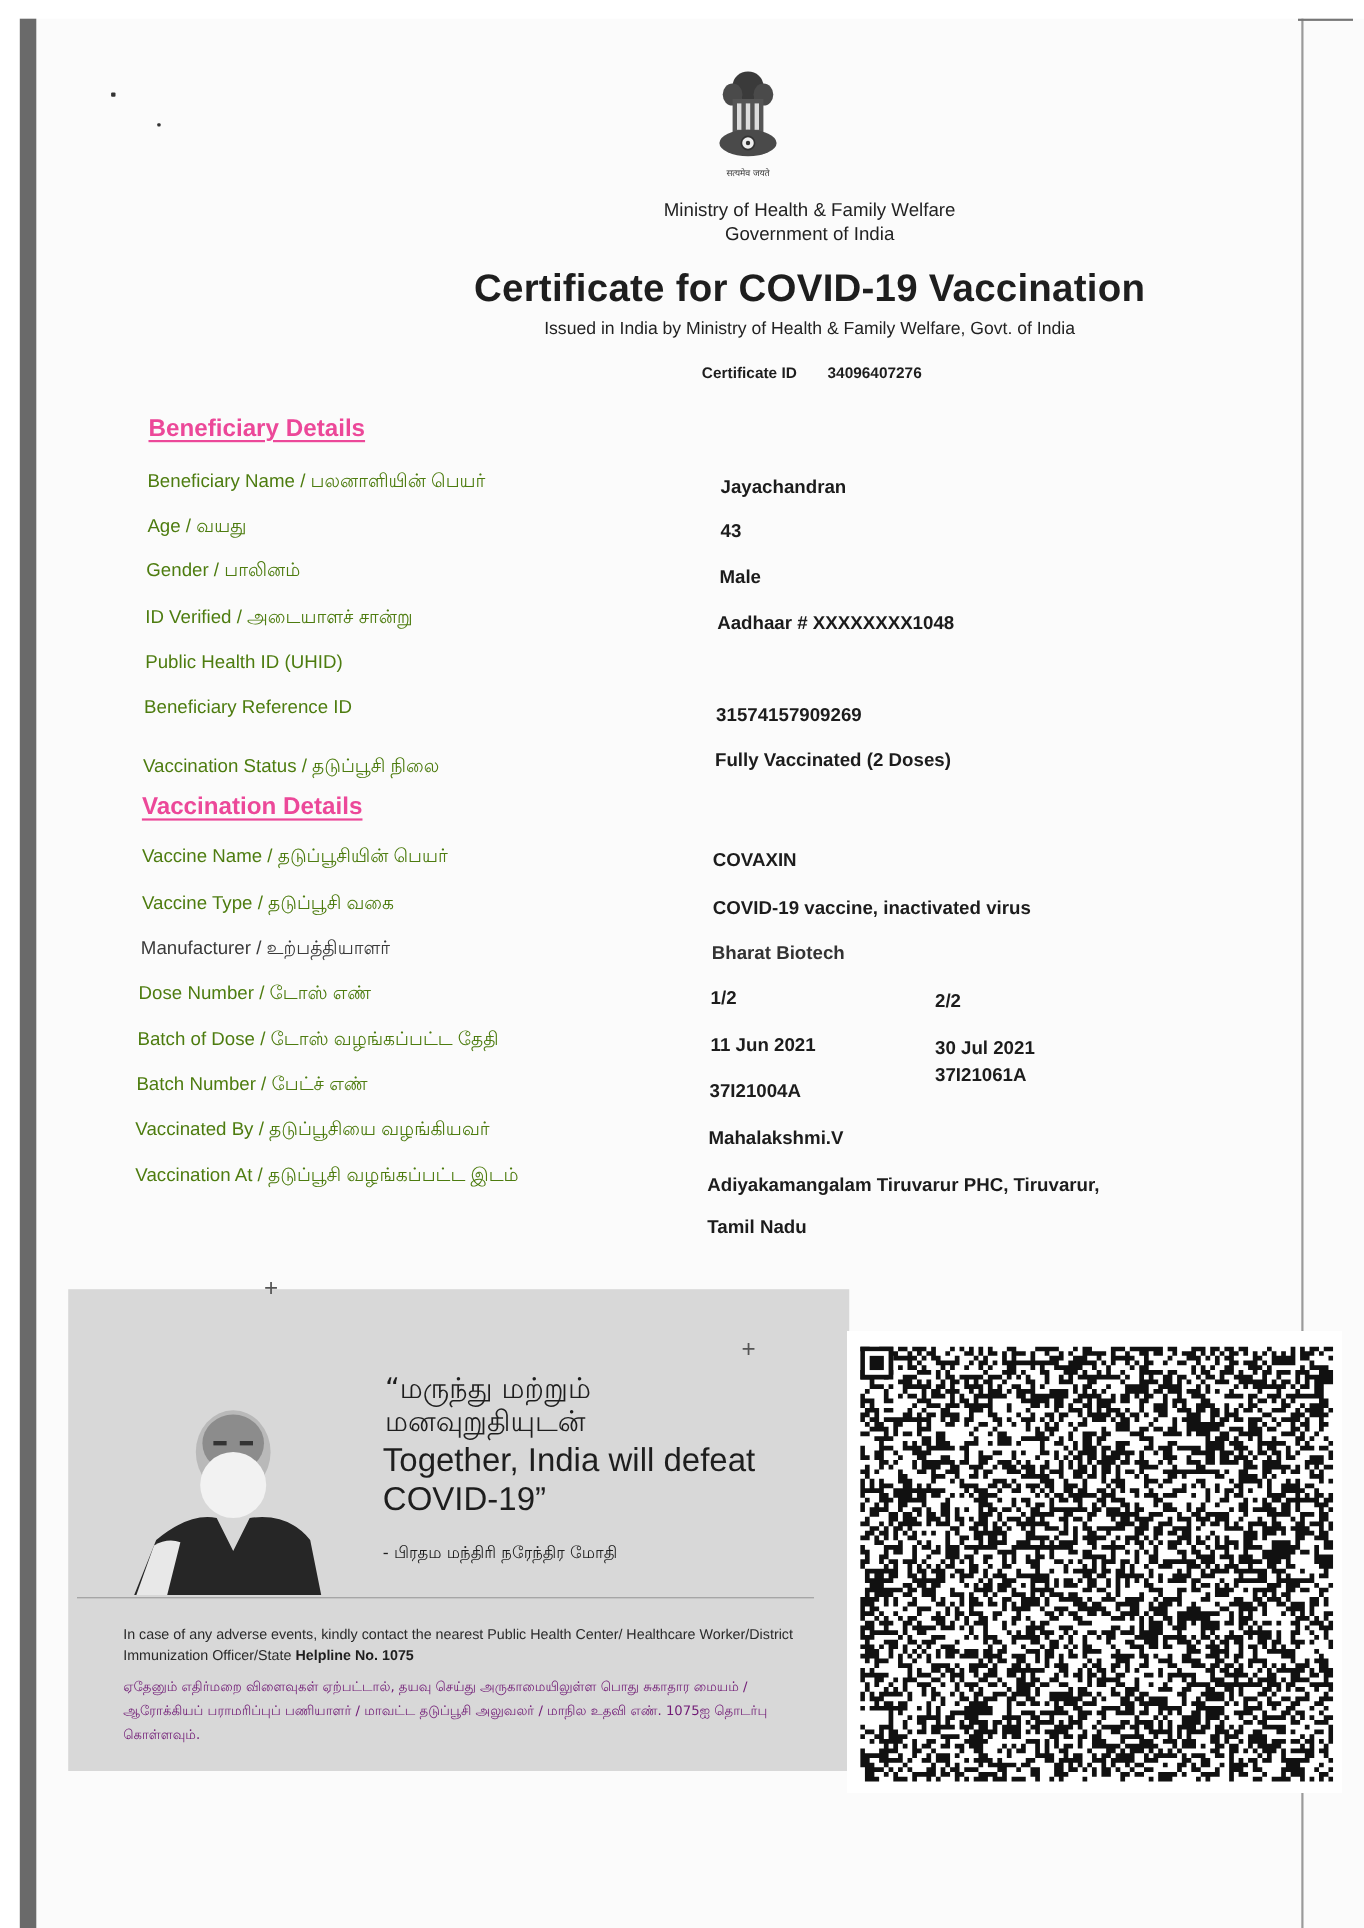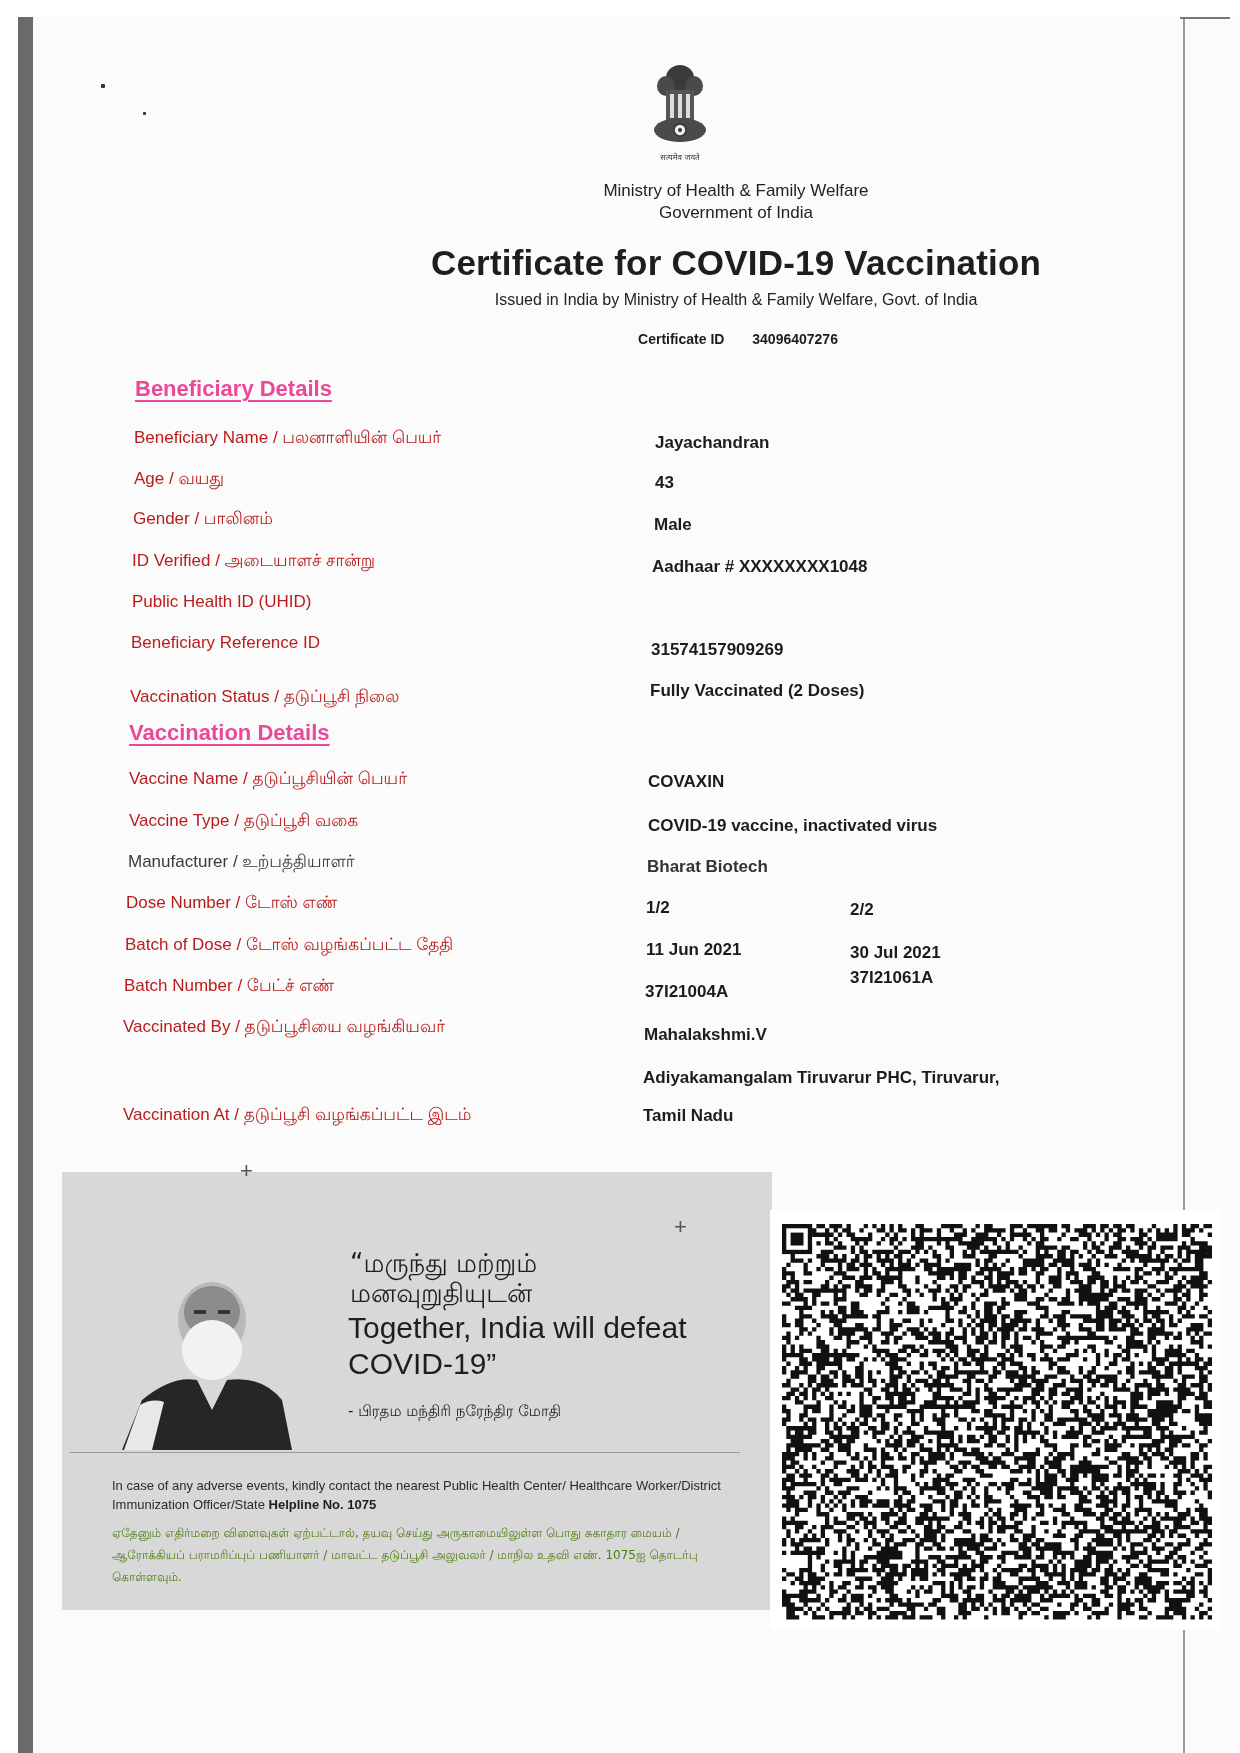--- a/index.html
+++ b/index.html
@@ -34,37 +34,37 @@
   .title { top: 243px; font-size: 35px; font-weight: 700; color:#1e1e1e; padding-left: 116px; letter-spacing: 0.2px;}
   .issued { top: 291px; font-size: 16px; color:#222; padding-left: 116px; }
   .cert-id { top: 331px; font-size: 14px; padding-left: 118px; }
   .cert-id .lbl { font-weight: 700; margin-right: 24px; }
   .cert-id .val { font-weight: 700; }
 
   .section-title {
     position: absolute; font-size: 22px; font-weight: 700; color:#ec4899;
     text-decoration: underline; text-underline-offset: 4px;
   }
-  .row-label { position: absolute; font-size: 17px; color:#b91c1c; white-space: nowrap; }
+  .row-label { position: absolute; font-size: 17px; color:#4d7c0f; white-space: nowrap; }
   .row-val { position: absolute; font-size: 17px; font-weight: 700; color:#1c1c1c; white-space: nowrap; }
 
   .promo {
     position: absolute; left: 62px; top: 1172px; width: 710px; height: 438px;
     background: #d8d8d8;
   }
   .promo-photo {
     position: absolute; left: 112px; top: 1280px; width: 190px; height: 170px;
   }
   .quote-ta { position: absolute; left: 350px; top: 1248px; font-size: 26px; line-height: 30px; color:#1e1e1e; font-family: "DejaVu Sans", sans-serif; }
   .quote-en { position: absolute; left: 348px; top: 1310px; font-size: 30px; line-height: 36px; color:#1e1e1e; width: 360px; }
   .quote-attr { position: absolute; left: 348px; top: 1402px; font-size: 15px; color:#1e1e1e; font-family: "DejaVu Sans", sans-serif; }
   .promo-divider { position: absolute; left: 70px; top: 1452px; width: 670px; height: 1px; background:#9a9a9a; }
   .adverse-en { position: absolute; left: 112px; top: 1476px; width: 620px; font-size: 13px; line-height: 19px; color:#2a2a2a; }
   .adverse-en b { font-weight: 700; color:#1e1e1e; }
-  .adverse-ta { position: absolute; left: 112px; top: 1522px; width: 630px; font-size: 12px; line-height: 22px; color:#4d7c0f; font-family:"DejaVu Sans", sans-serif; }
+  .adverse-ta { position: absolute; left: 112px; top: 1522px; width: 630px; font-size: 12px; line-height: 22px; color:#701a75; font-family:"DejaVu Sans", sans-serif; }
   .cross { position: absolute; font-size: 22px; color:#555; }
 
   .qr-wrap {
     position: absolute; left: 770px; top: 1210px; width: 450px; height: 420px;
     background: #ffffff;
   }
   #qr { position: absolute; left: 12px; top: 14px; }
 </style>
 </head>
 <body>
@@ -145,21 +145,21 @@
 <div class="row-val" style="left:646px;top:940px;">11 Jun 2021</div>
 <div class="row-val" style="left:850px;top:943px;">30 Jul 2021</div>
 
 <div class="row-label" style="left:124px;top:976px;">Batch Number / பேட்ச் எண்</div>
 <div class="row-val" style="left:645px;top:982px;">37I21004A</div>
 <div class="row-val" style="left:850px;top:968px;">37I21061A</div>
 
 <div class="row-label" style="left:123px;top:1017px;">Vaccinated By / தடுப்பூசியை வழங்கியவர்</div>
 <div class="row-val" style="left:644px;top:1025px;">Mahalakshmi.V</div>
 
-<div class="row-label" style="left:123px;top:1105px;">Vaccination At / தடுப்பூசி வழங்கப்பட்ட இடம்</div>
+<div class="row-label" style="left:123px;top:1059px;">Vaccination At / தடுப்பூசி வழங்கப்பட்ட இடம்</div>
 <div class="row-val" style="left:643px;top:1068px;">Adiyakamangalam Tiruvarur PHC, Tiruvarur,</div>
 <div class="row-val" style="left:643px;top:1106px;">Tamil Nadu</div>
 
 <div class="promo"></div>
 <div class="cross" style="left:240px;top:1158px;">+</div>
 <div class="cross" style="left:674px;top:1214px;">+</div>
 
 <div class="promo-photo">
   <svg width="190" height="170" viewBox="0 0 190 170">
     <ellipse cx="100" cy="40" rx="34" ry="38" fill="#b9b9b9"></ellipse>

